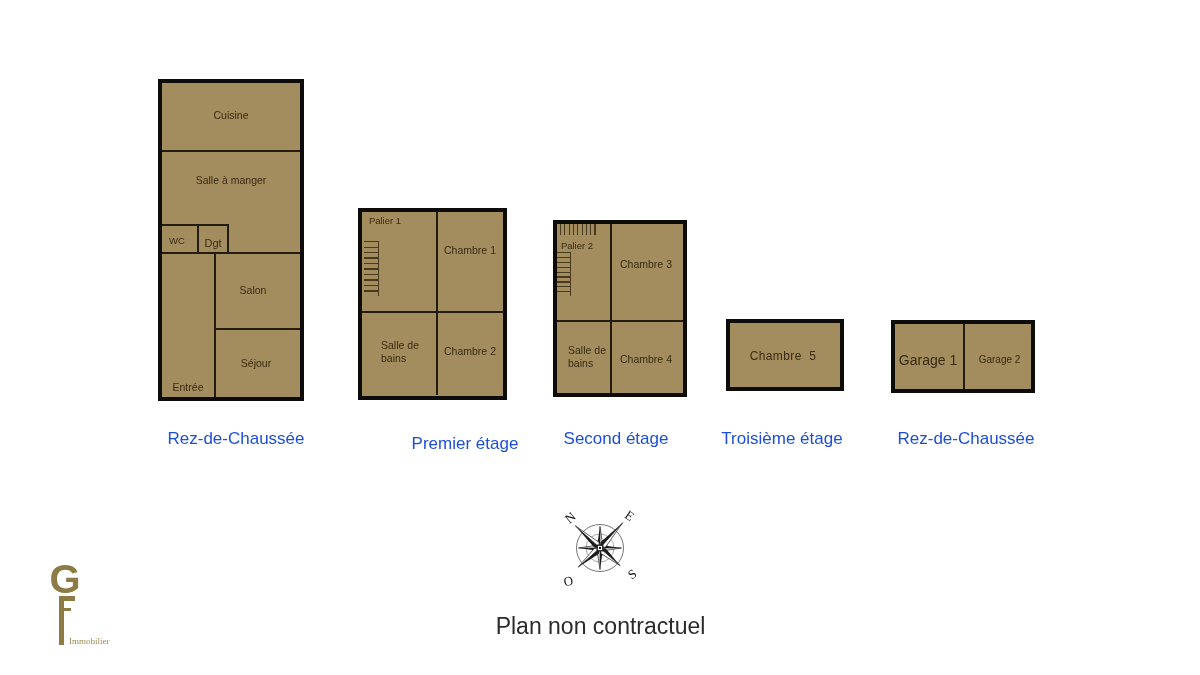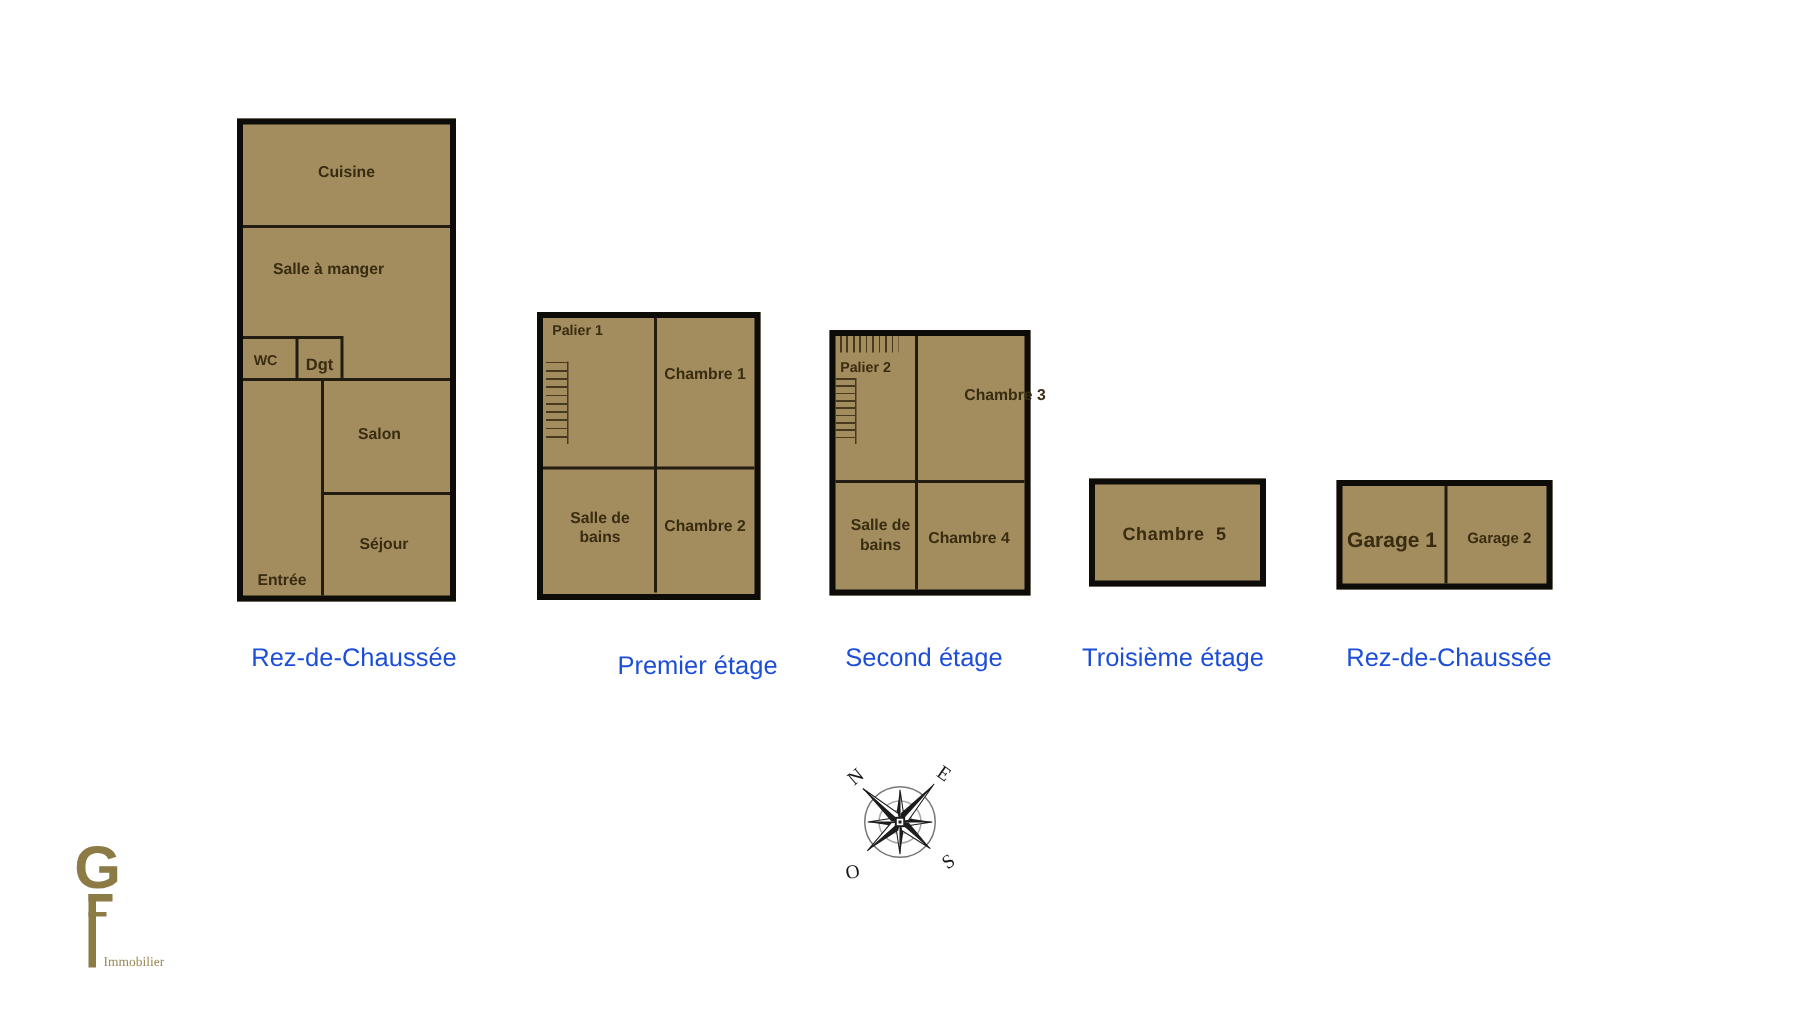--- a/index.html
+++ b/index.html
@@ -1,21 +1,21 @@
 <!DOCTYPE html>
 <html><head>
 <meta charset="utf-8">
 <style>
   html,body{margin:0;padding:0;background:#ffffff;}
   #page{position:relative;width:1200px;height:675px;background:#ffffff;overflow:hidden;
         font-family:"Liberation Sans",sans-serif;}
   .plan{position:absolute;background:#a38c5e;border:4px solid #0d0c09;box-sizing:border-box;}
   .wall{position:absolute;background:#231c10;}
-  .rtxt{position:absolute;color:#382c11;font-size:10.5px;line-height:1.2;text-align:center;
-        transform:translate(-50%,-50%);white-space:nowrap;font-weight:bold;}
+  .rtxt{position:absolute;color:#382c11;font-size:10.5px;line-height:1.2;
+        transform:translate(-50%,-50%);white-space:nowrap;}
   .plabel{position:absolute;color:#1d4ed8;font-size:17px;transform:translate(-50%,-50%);white-space:nowrap;}
 </style>
 </head>
 <body>
 <div id="page">
 
   <div class="plan" style="left:158px;top:78.5px;width:146px;height:322.5px;"></div>
 
   <div class="wall" style="left:162px;top:150px;width:138px;height:2px;"></div>
 
@@ -26,21 +26,21 @@
   <div class="wall" style="left:196.5px;top:224px;width:2px;height:29px;"></div>
 
   <div class="wall" style="left:226.5px;top:224px;width:2px;height:29px;"></div>
 
   <div class="wall" style="left:213.5px;top:252px;width:2px;height:145px;"></div>
 
   <div class="wall" style="left:213.5px;top:327.5px;width:86.5px;height:2px;"></div>
 
   <div class="rtxt" style="left:231px;top:115px;">Cuisine</div>
 
-  <div class="rtxt" style="left:219px;top:180px;">Salle à manger</div>
+  <div class="rtxt" style="left:231px;top:180px;">Salle à manger</div>
 
   <div class="rtxt" style="left:177px;top:241px;font-size:9.5px;">WC</div>
 
   <div class="rtxt" style="left:213px;top:243.5px;font-size:11px;">Dgt</div>
 
   <div class="rtxt" style="left:253px;top:290px;">Salon</div>
 
   <div class="rtxt" style="left:188px;top:359px;margin-top:28px;">Entrée</div>
 
   <div class="rtxt" style="left:256px;top:363px;">Séjour</div>
@@ -71,21 +71,21 @@
 
   <div style="position:absolute;left:559.5px;top:224px;width:39px;height:11px;
        background:repeating-linear-gradient(to right,#473a1e 0 1.1px,transparent 1.1px 4.3px);"></div>
 
   <div style="position:absolute;left:557px;top:252px;width:12.5px;height:44px;
        background:repeating-linear-gradient(to bottom,#473a1e 0 1.1px,transparent 1.1px 4.9px);
        border-right:1.2px solid #473a1e;"></div>
 
   <div class="rtxt" style="left:577px;top:246px;font-size:9.5px;">Palier 2</div>
 
-  <div class="rtxt" style="left:646px;top:264px;margin-left:24px;">Chambre 3</div>
+  <div class="rtxt" style="left:646px;top:264px;">Chambre 3</div>
 
   <div class="rtxt" style="left:587px;top:357px;">Salle de<br>bains</div>
 
   <div class="rtxt" style="left:646px;top:359px;">Chambre 4</div>
 
   <div class="plan" style="left:725.7px;top:319.3px;width:118px;height:72px;"></div>
 
   <div class="rtxt" style="left:783px;top:356px;font-size:12px;letter-spacing:0.4px;">Chambre&nbsp;&nbsp;5</div>
 
   <div class="plan" style="left:890.6px;top:319.6px;width:144.5px;height:73.4px;"></div>
@@ -131,20 +131,22 @@
       </g>
       <rect x="-2.8" y="-2.8" width="5.6" height="5.6" fill="#fff" stroke="#1c1c1c" stroke-width="1.3"></rect>
       <rect x="-1" y="-1" width="2" height="2" fill="#1c1c1c"></rect>
     </g>
     <text x="20.2" y="24" font-family="Liberation Serif,serif" font-size="13" fill="#161616" transform="rotate(-40 20.2 19.5)" text-anchor="middle">N</text>
     <text x="79.6" y="22" font-family="Liberation Serif,serif" font-size="13" fill="#161616" transform="rotate(35 79.6 17.5)" text-anchor="middle">E</text>
     <text x="82.1" y="80.5" font-family="Liberation Serif,serif" font-size="13" fill="#161616" transform="rotate(-35 82.1 76)" text-anchor="middle">S</text>
     <text x="18.4" y="87.5" font-family="Liberation Serif,serif" font-size="13" fill="#161616" transform="rotate(-10 18.4 83)" text-anchor="middle">O</text>
   </svg>
 
+  <div style="position:absolute;left:600.5px;top:626px;transform:translate(-50%,-50%);
+       font-size:23px;color:#2b2b2b;white-space:nowrap;">Plan non contractuel</div>
 
   <div style="position:absolute;left:49.5px;top:557px;color:#8c7b44;font-size:40px;font-weight:bold;">G</div>
 
   <div style="position:absolute;left:58.5px;top:596px;width:5.5px;height:48.5px;background:#8c7b44;"></div>
 
   <div style="position:absolute;left:58.5px;top:596px;width:16px;height:4.5px;background:#8c7b44;"></div>
 
   <div style="position:absolute;left:58.5px;top:607.8px;width:12px;height:3.6px;background:#8c7b44;"></div>
 
   <div style="position:absolute;left:69px;top:636px;color:#9a8a55;font-size:9px;font-family:'Liberation Serif',serif;">Immobilier</div>

